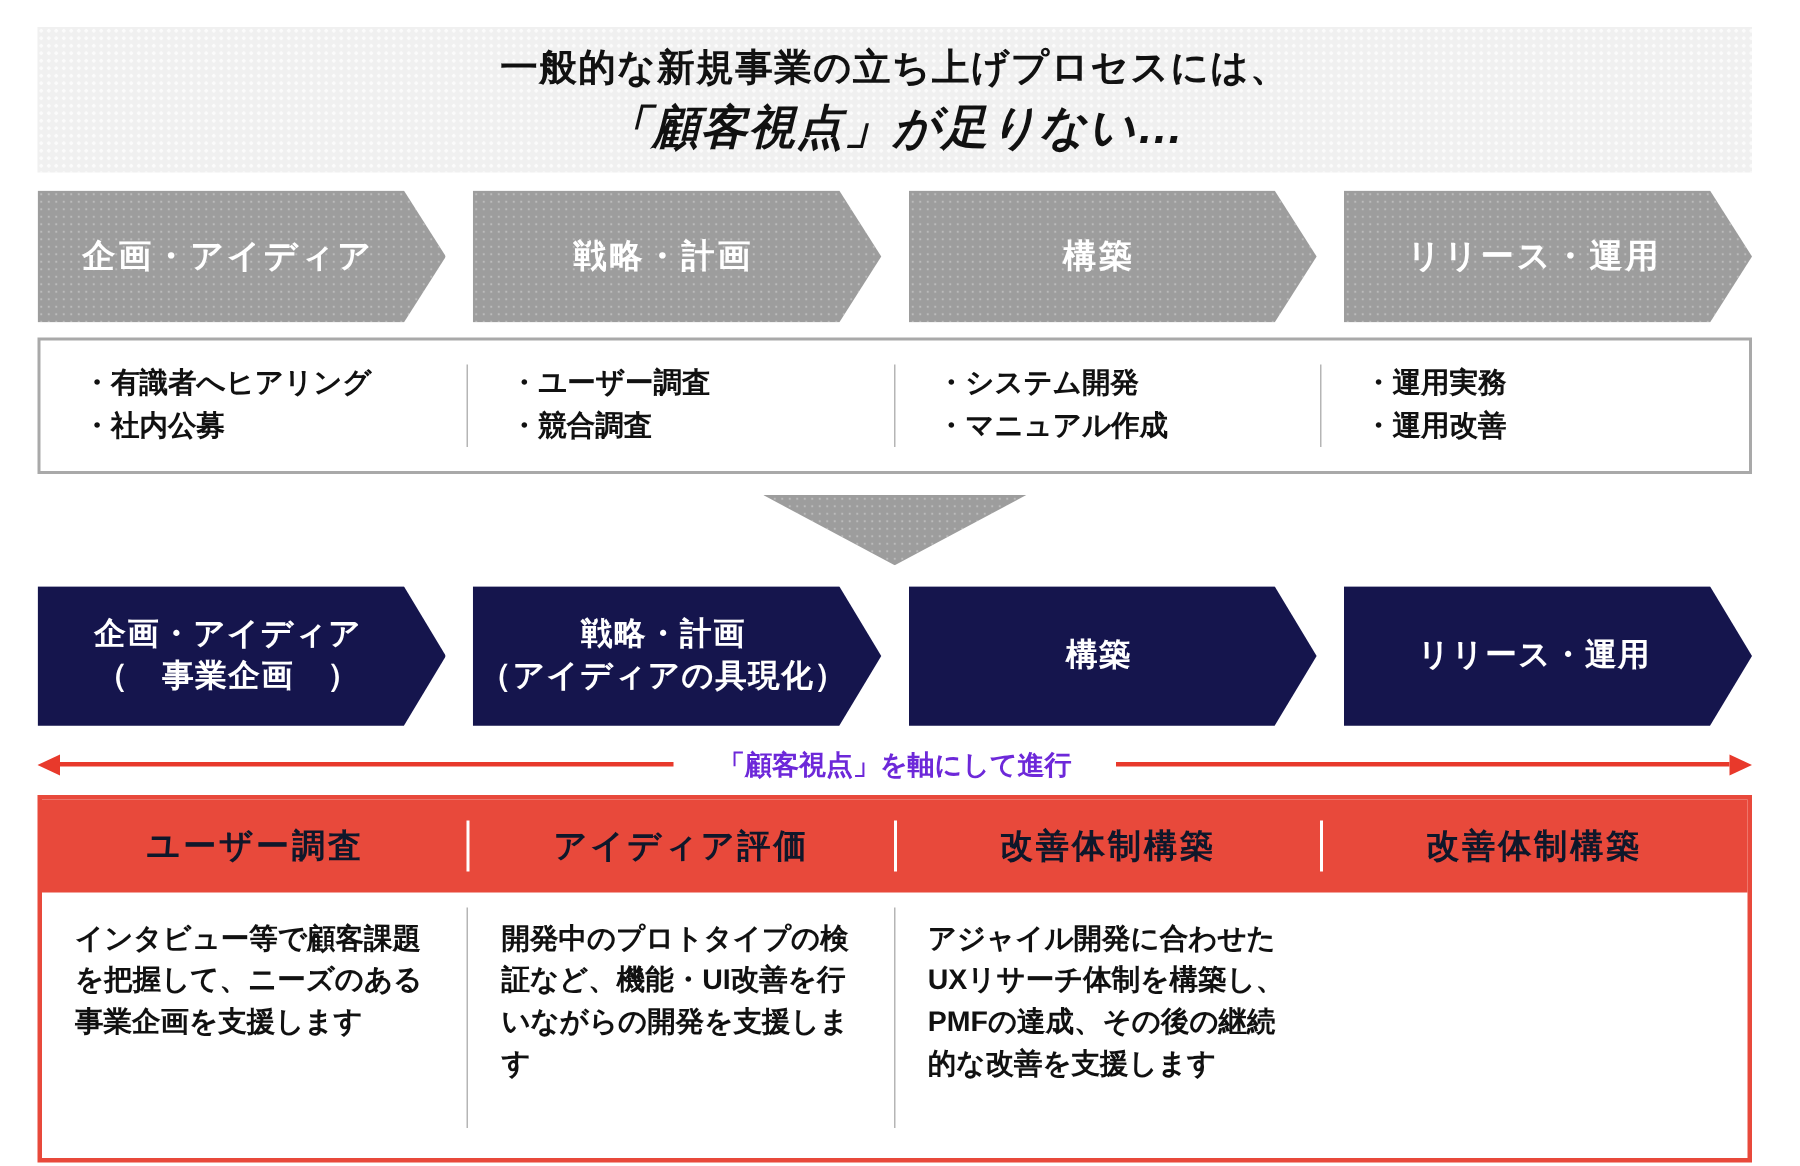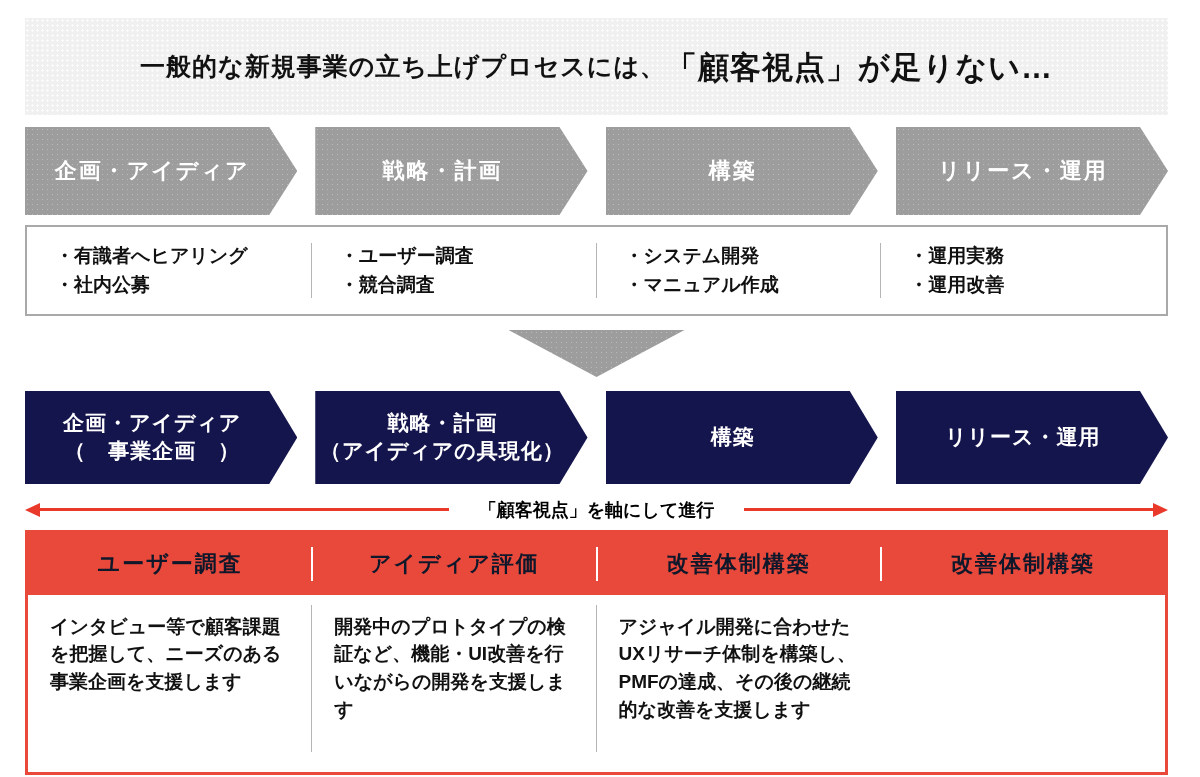--- a/index.html
+++ b/index.html
@@ -13,25 +13,25 @@
     overflow: hidden;
   }
   .wrap { padding: 18px 32px 0 25px; }
 
   
   .banner {
     height: 97px;
     background-color: #f0f0f0;
     background-image: radial-gradient(rgba(255,255,255,.75) 1px, transparent 1.2px);
     background-size: 5px 5px;
-    display: flex; 
+    display: flex; flex-direction: column;
     align-items: center; justify-content: center;
   }
   .banner .t1 { font-size: 25px; letter-spacing: 1px; }
-  .banner .t2 { font-size: 31px; margin-top: 3px; letter-spacing: 1px; }
+  .banner .t2 { font-size: 31px; margin-top: 3px; letter-spacing: 1px; font-style: italic; }
 
   
   .row4 { display: grid; grid-template-columns: repeat(4, 1fr); gap: 18px; }
 
   
   .chevron {
     clip-path: polygon(0 0, calc(100% - 28px) 0, 100% 50%, calc(100% - 28px) 100%, 0 100%);
     display: flex; flex-direction: column;
     align-items: center; justify-content: center;
     color: #fff; text-align: center;
@@ -75,21 +75,21 @@
     background-color: #9d9d9d;
     background-image: radial-gradient(rgba(255,255,255,.3) .8px, transparent 1px);
     background-size: 5px 5px;
     clip-path: polygon(0 0, 100% 0, 50% 100%);
   }
 
   
   .axis {
     margin-top: 16px; height: 20px;
     display: flex; align-items: center;
-    color: #000000;
+    color: #6d28d9;
   }
   .axis .line { flex: 1; height: 3px; background: #e8392b; }
   .axis .head { width: 0; height: 0; border-top: 7px solid transparent; border-bottom: 7px solid transparent; }
   .axis .head.left  { border-right: 15px solid #e8392b; }
   .axis .head.right { border-left: 15px solid #e8392b; }
   .axis .label { font-size: 18px; padding: 0 30px; white-space: nowrap; }
 
   
   .service-box { margin-top: 10px; border: 3px solid #e8493b; background: #fff; }
   .service-header {

